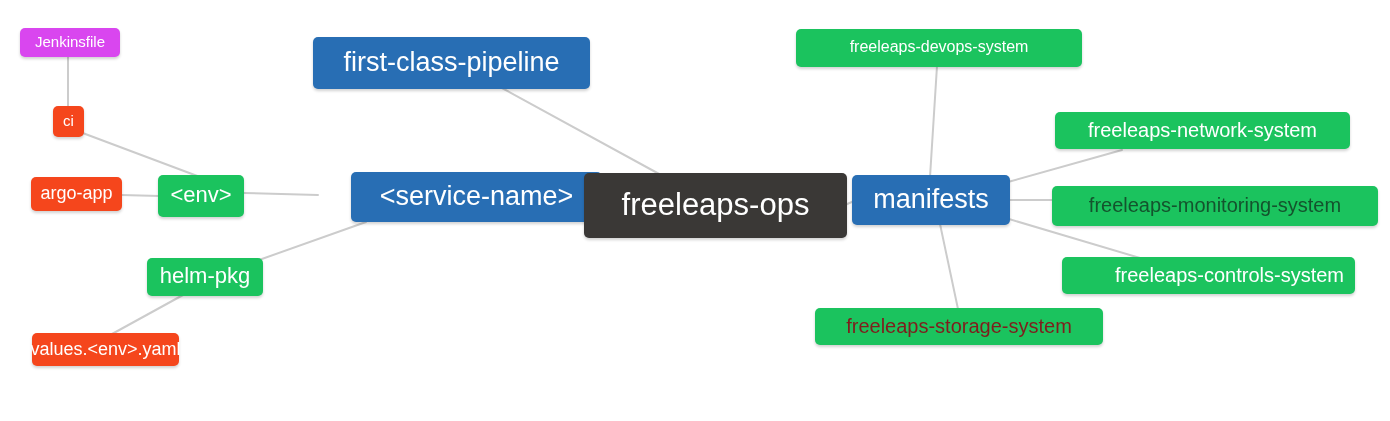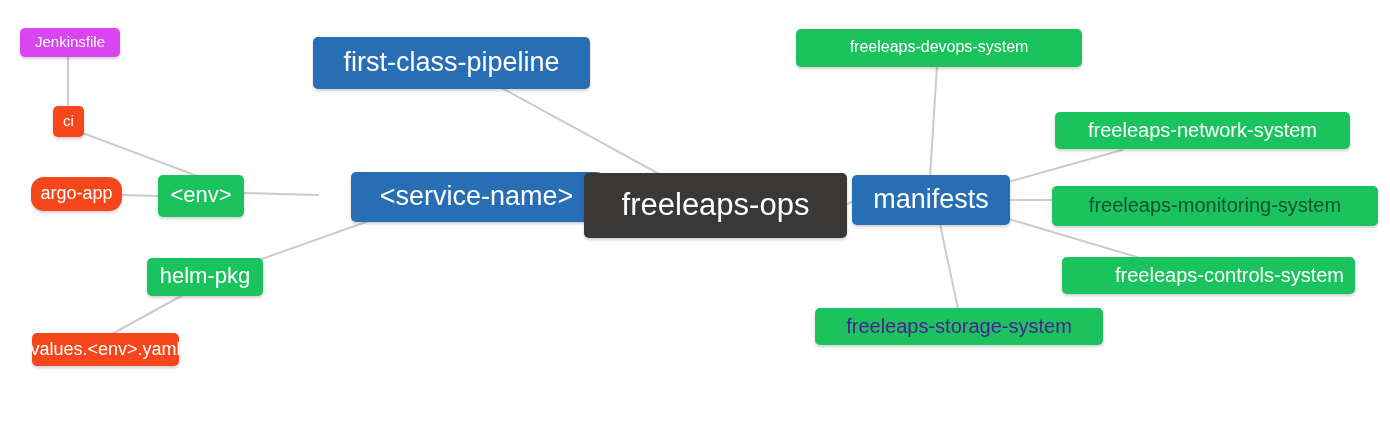--- a/index.html
+++ b/index.html
@@ -66,21 +66,21 @@
       <line x1="1009" y1="219" x2="1140" y2="258" stroke="#cccccc"></line>
       <line x1="940" y1="224" x2="958" y2="309" stroke="#cccccc"></line>
     </svg>
   <div id="node-layer">
       <div class="node" style="left: 20px; top: 28px; width: 100px; height: 29px; background: #d946ef; font-size: 15px; color: rgb(255, 255, 255);">
         <span>Jenkinsfile</span>
       </div>
       <div class="node" style="left: 53px; top: 106px; width: 31px; height: 31px; background: rgb(245, 70, 28); font-size: 15px; color: rgb(255, 255, 255);">
         <span>ci</span>
       </div>
-      <div class="node" style="left: 31px; top: 177px; width: 91px; height: 34px; background: rgb(245, 70, 28); font-size: 18px; color: rgb(255, 255, 255); border-radius: 13px;">
+      <div class="node" style="left: 31px; top: 177px; width: 91px; height: 34px; background: rgb(245, 70, 28); font-size: 18px; color: rgb(255, 255, 255);">
         <span>argo-app</span>
       </div>
       <div class="node" style="left: 158px; top: 175px; width: 86px; height: 42px; background: rgb(27, 195, 94); font-size: 22px; color: rgb(255, 255, 255);">
         <span>&lt;env&gt;</span>
       </div>
       <div class="node" style="left: 147px; top: 258px; width: 116px; height: 38px; background: rgb(27, 195, 94); font-size: 22px; color: rgb(255, 255, 255);">
         <span>helm-pkg</span>
       </div>
       <div class="node" style="left: 8px; top: 333px; width: 147px; height: 33px; background: rgb(245, 70, 28); font-size: 18px; color: #ffffff; margin-left: 24px;">
         <span>values.&lt;env&gt;.yaml</span>
@@ -102,17 +102,17 @@
       </div>
       <div class="node" style="left: 1055px; top: 112px; width: 295px; height: 37px; background: rgb(27, 195, 94); font-size: 20px; color: rgb(255, 255, 255);">
         <span>freeleaps-network-system</span>
       </div>
       <div class="node" style="left: 1052px; top: 186px; width: 326px; height: 40px; background: rgb(27, 195, 94); font-size: 20px; color: #14532d;">
         <span>freeleaps-monitoring-system</span>
       </div>
       <div class="node" style="left: 1062px; top: 257px; width: 293px; height: 37px; background: rgb(27, 195, 94); font-size: 20px; color: rgb(255, 255, 255); padding-left: 42px;">
         <span>freeleaps-controls-system</span>
       </div>
-      <div class="node" style="left: 815px; top: 308px; width: 288px; height: 37px; background: rgb(27, 195, 94); font-size: 20px; color: #4c1d95; justify-content: center;">
+      <div class="node" style="left: 815px; top: 308px; width: 288px; height: 37px; background: rgb(27, 195, 94); font-size: 20px; color: #7f1d1d; justify-content: center;">
         <span>freeleaps-storage-system</span>
       </div>
     </div>
 </div>
 
 </body></html>

